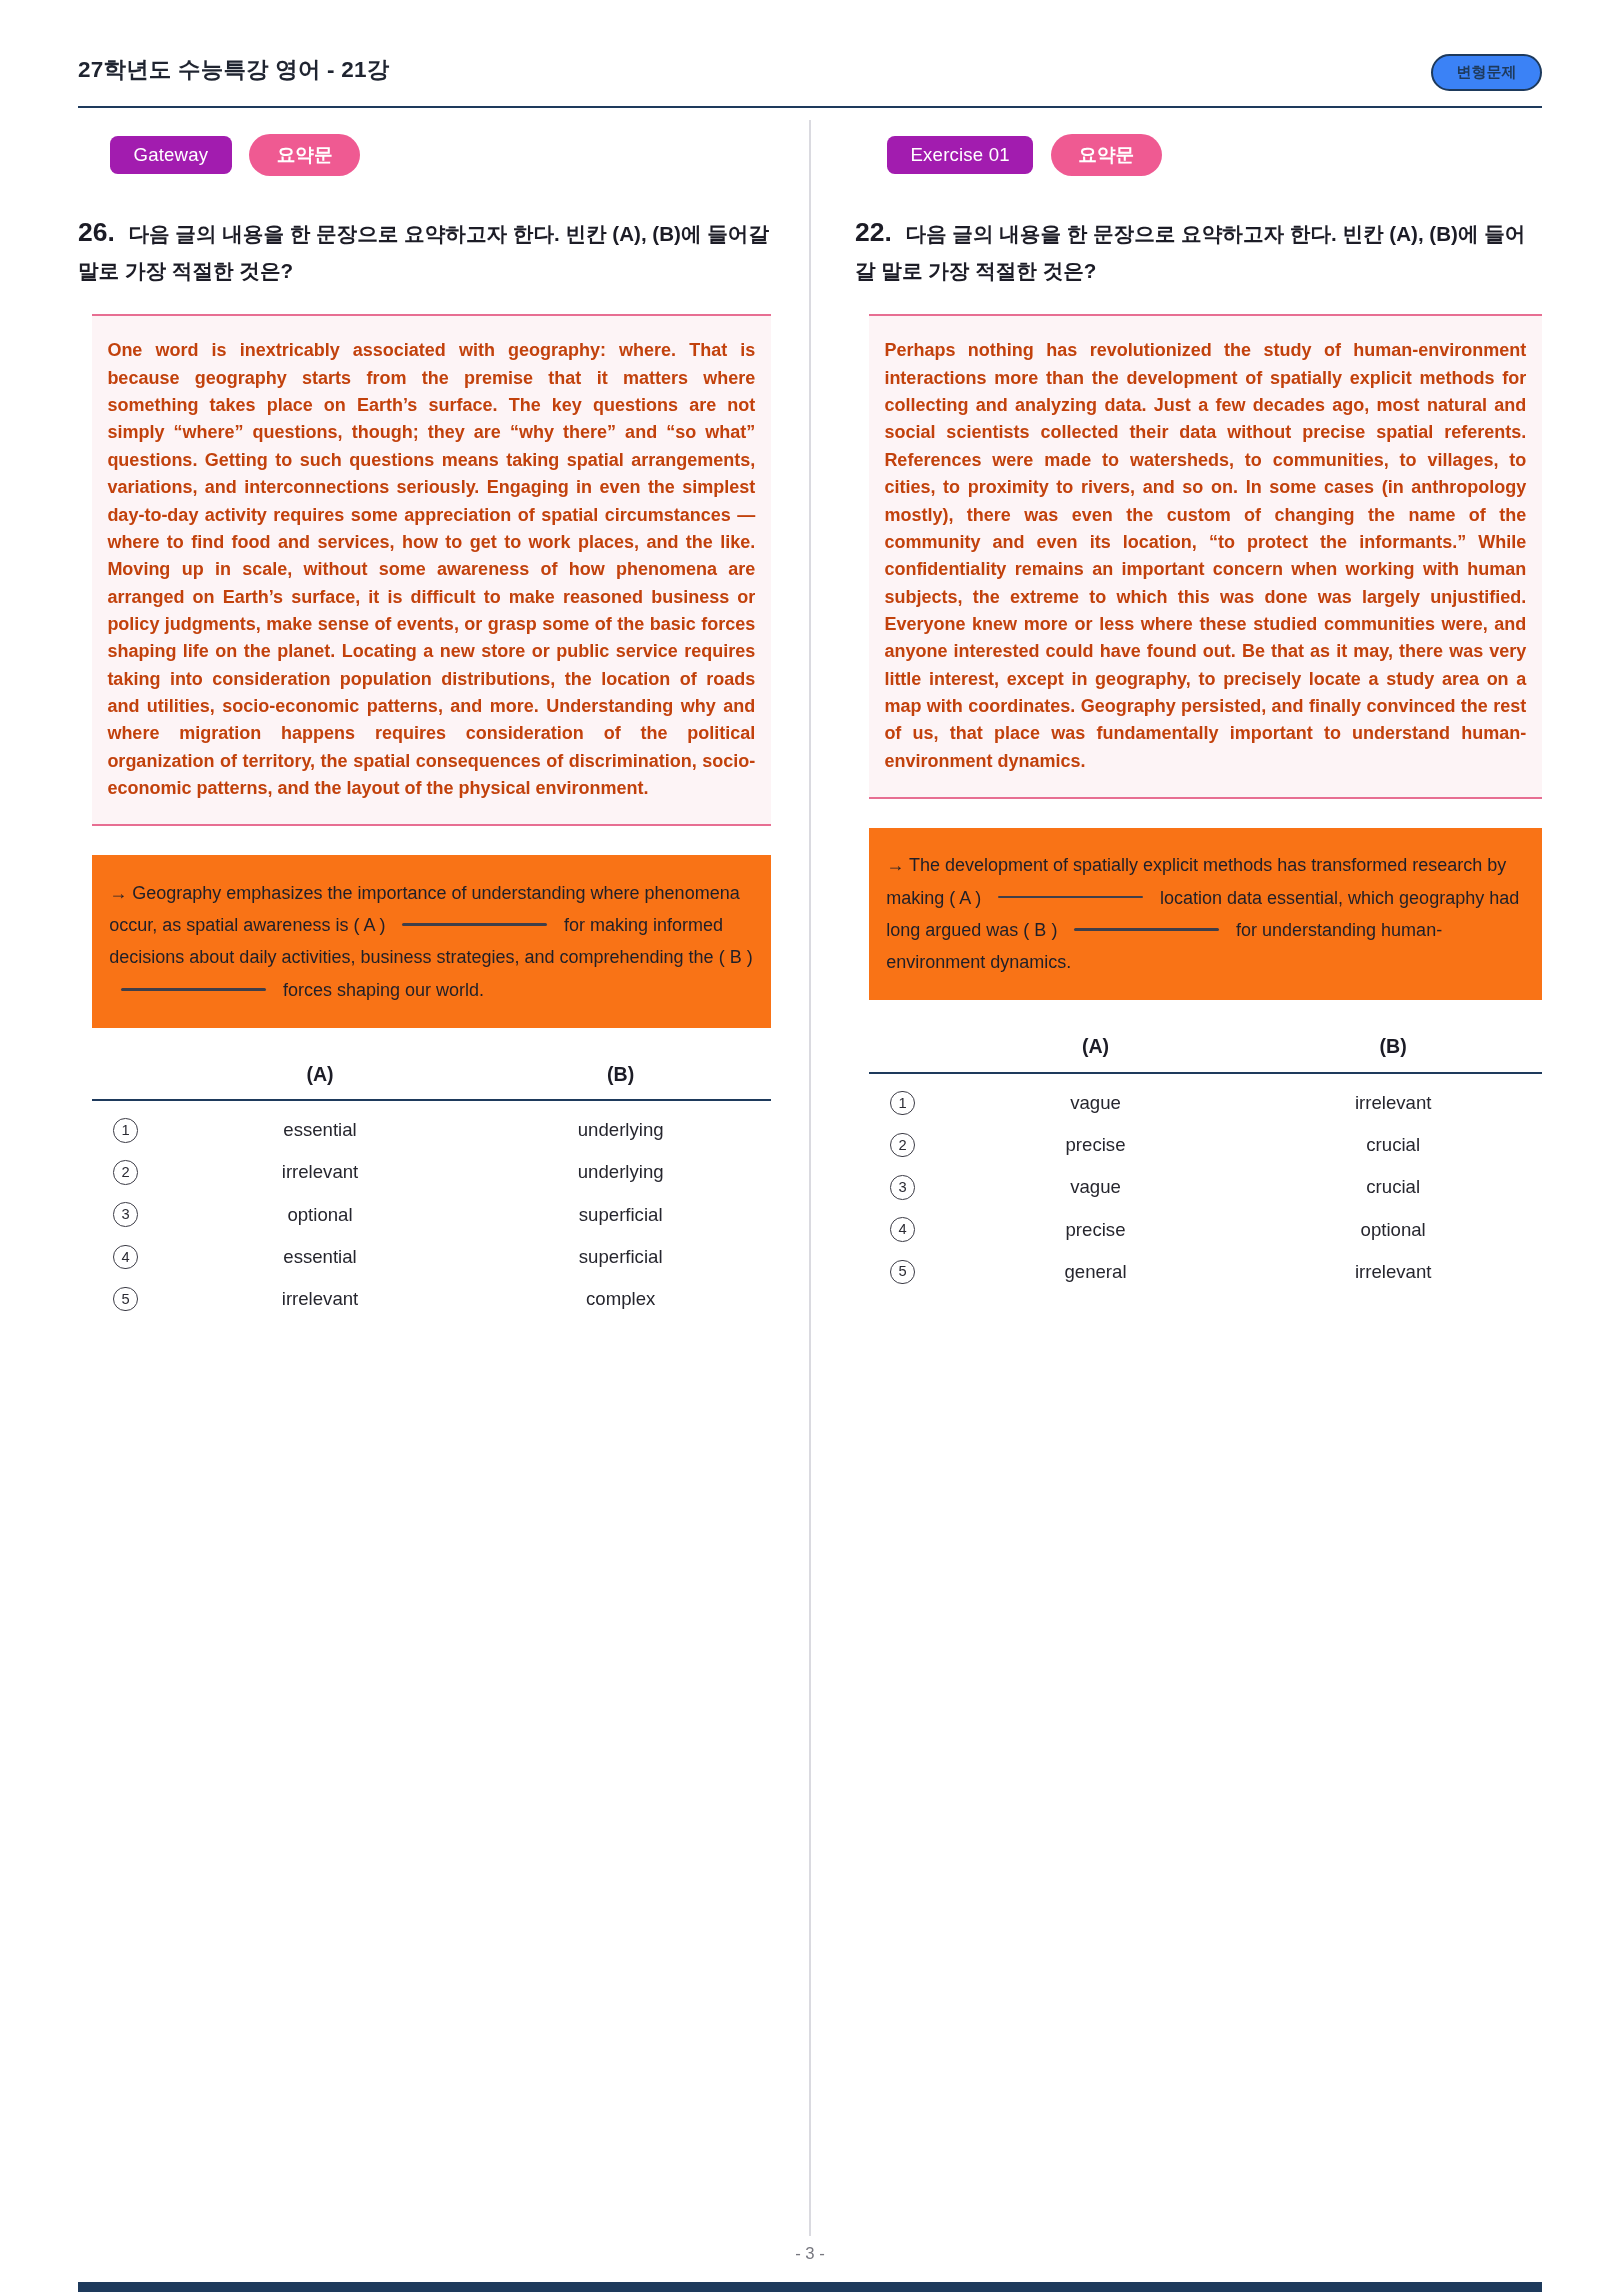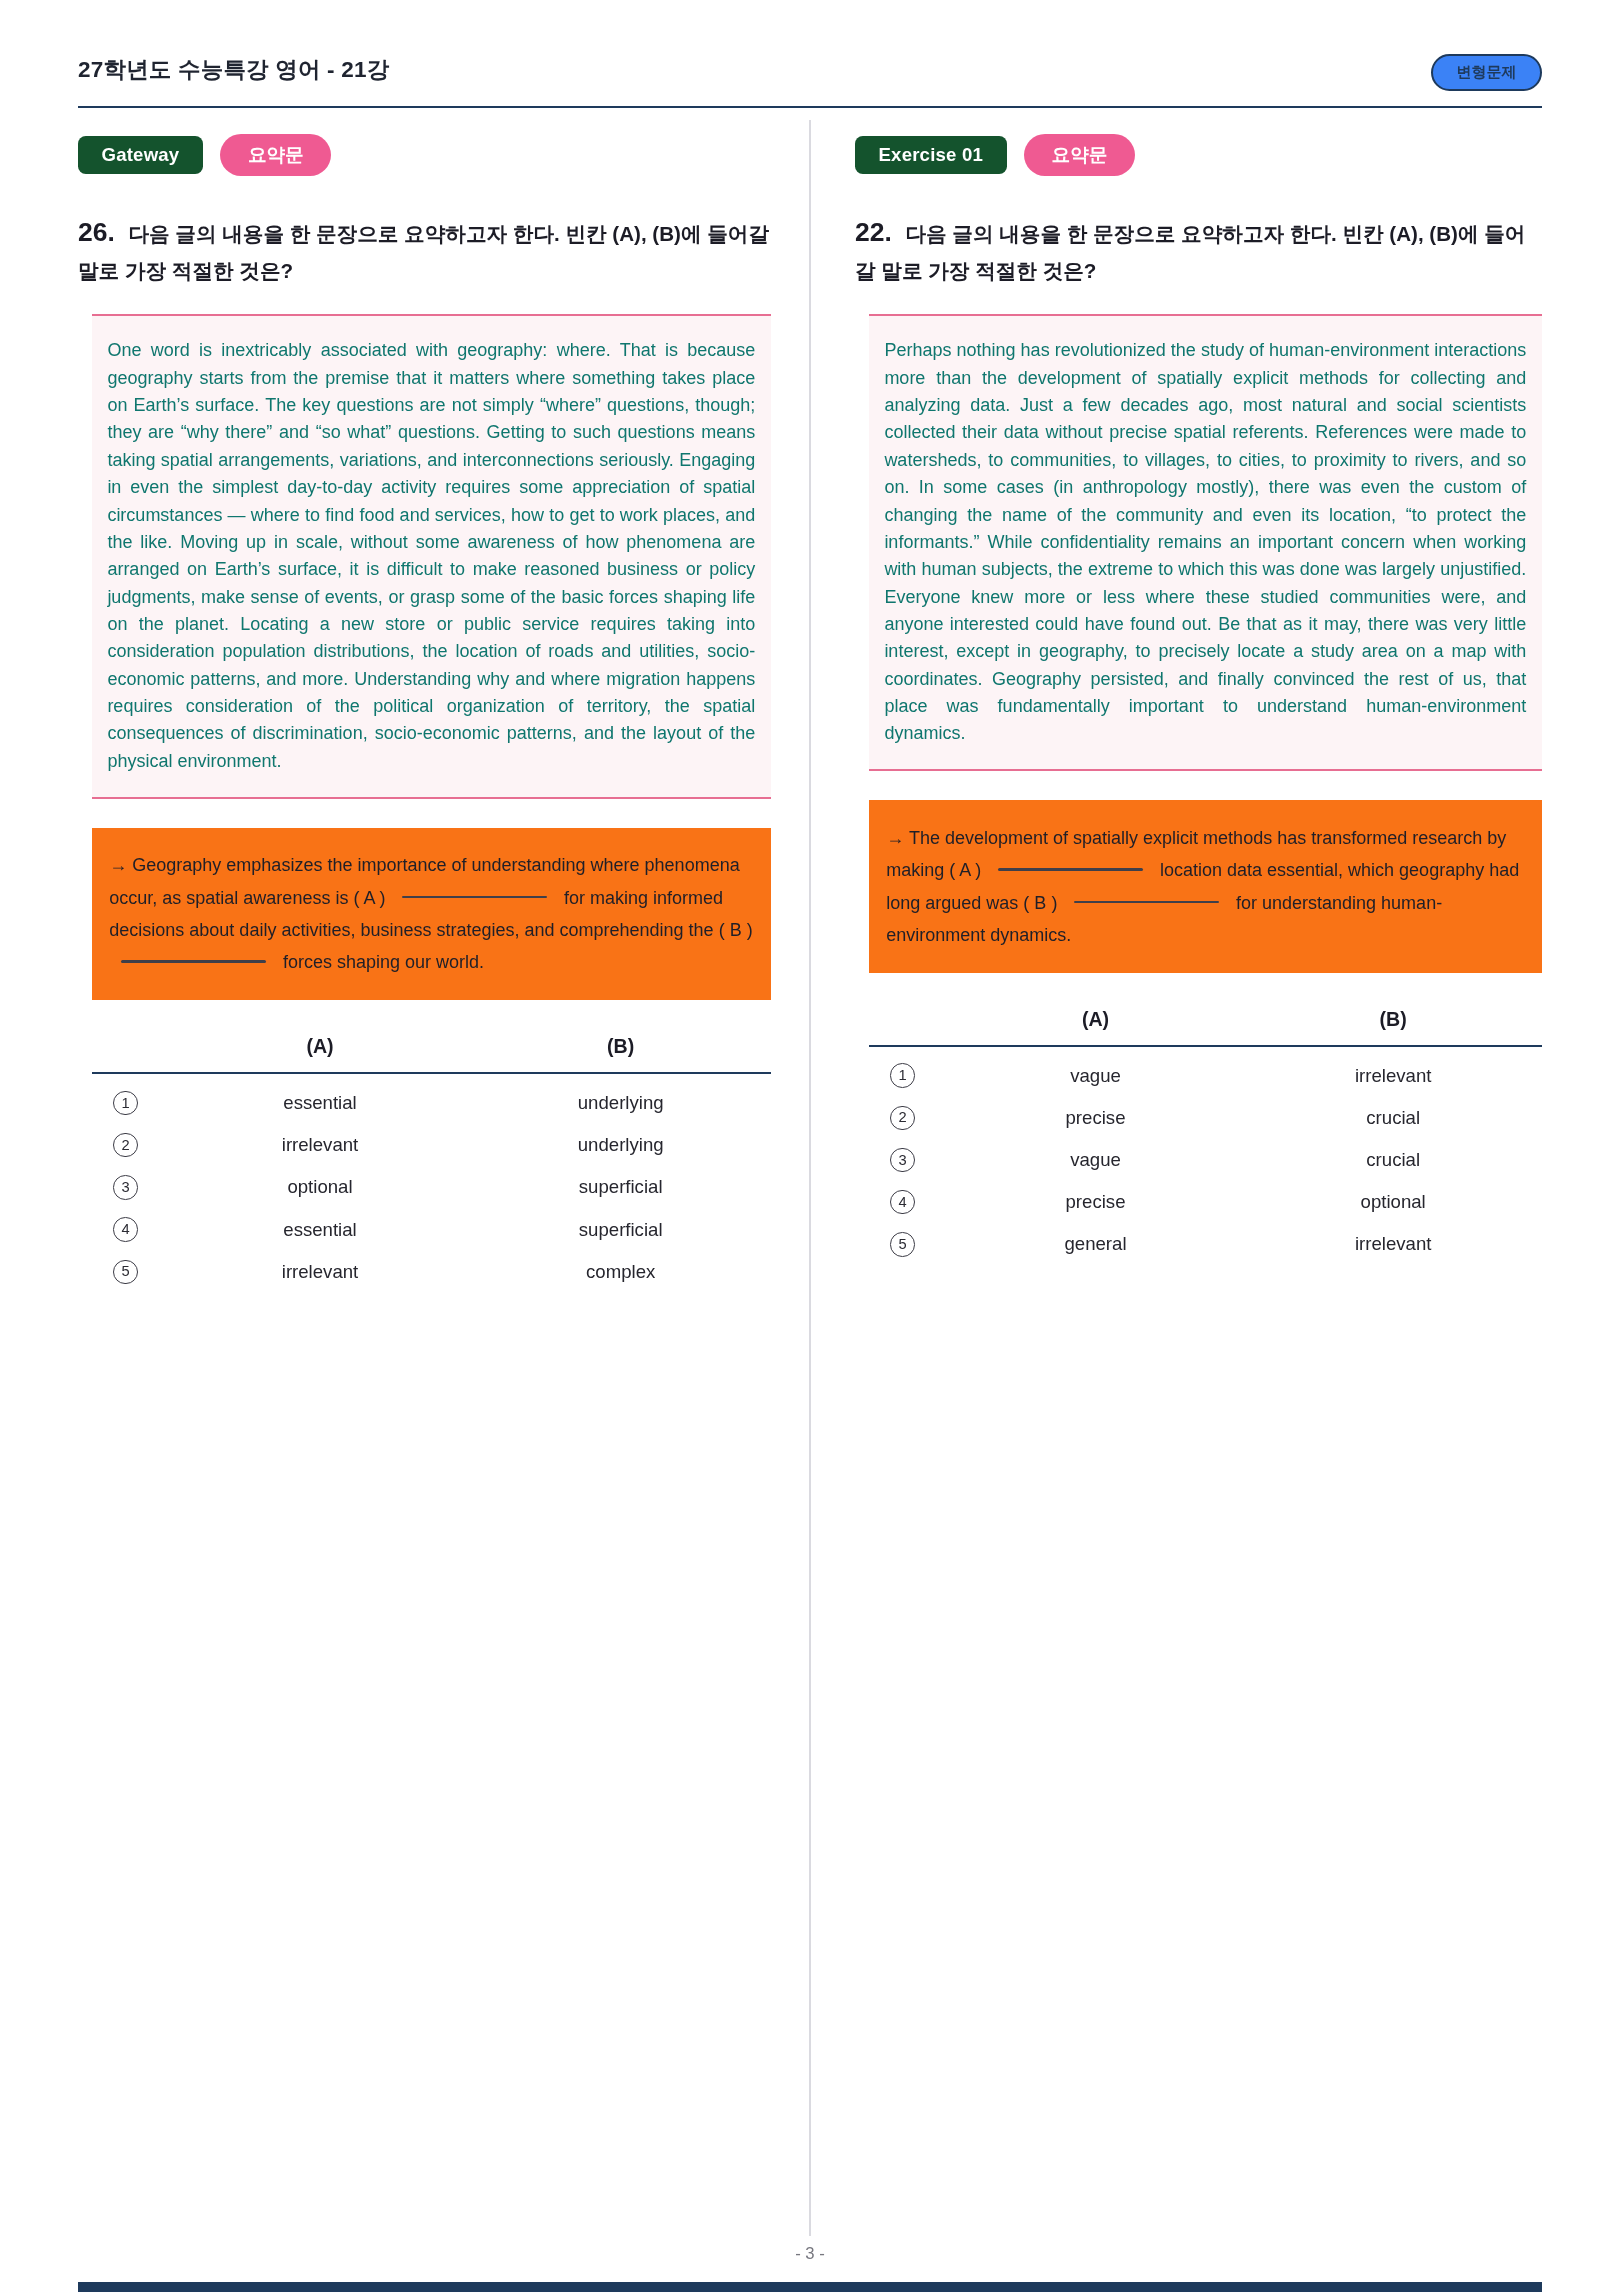--- a/index.html
+++ b/index.html
@@ -20,37 +20,37 @@
 
   
   .columns { display:flex; margin-top:25.5px; }
   .col { width:50%; }
   .col-left  { padding-right:39px; }
   .col-right { padding-left:45px; }
   .col-divider { position:absolute; left:809px; top:120px; bottom:57px; width:2px; background:#dadae0; }
 
   
   .badges { display:flex; gap:17.6px; align-items:center; margin-bottom:35px; }
-  .badge-navy { background:#14532d; color:#fff; font-weight:bold; font-size:18.6px;
-                padding:7.8px 23.5px; border-radius:7.8px; letter-spacing:0.2px; }
+  .badge-navy { background:#a21caf; color:#fff; font-weight:normal; font-size:18.6px;
+                padding:7.8px 23.5px; border-radius:7.8px; letter-spacing:0.2px;margin-left:32px; }
   .badge-pink { background:#ef5a92; color:#fff; font-weight:bold; font-size:18.6px;
                 padding:7.8px 27.4px; border-radius:979px;font-family:Liberation Serif, serif; }
 
   
   .qtitle { font-size:20.6px; font-weight:bold; line-height:1.65; color:#1c1c26; margin-bottom:25.5px; }
   .qnum { font-size:26.5px; font-weight:bold; margin-right:7.8px; }
 
   
   .passage {
     margin-left:13.7px;
     background:#fdf4f6;
     border-top:2.9px solid #e76e92;
     border-bottom:2.9px solid #e76e92;
     padding:21.6px 15.7px;
-    font-size:18px; line-height:1.52; text-align:justify; color:#0f766e;
+    font-size:18px; line-height:1.52; text-align:justify; color:#c2410c;font-weight:bold;
   }
 
   
   .summary {
     margin-left:13.7px; margin-top:29px;
     background:#f97316;
     padding:21.6px 17.6px;
     font-size:18px; line-height:1.8; color:#1f1f28;
   }
   .blank { display:inline-block; width:145px; height:2.9px; background:#3f3f4a;

